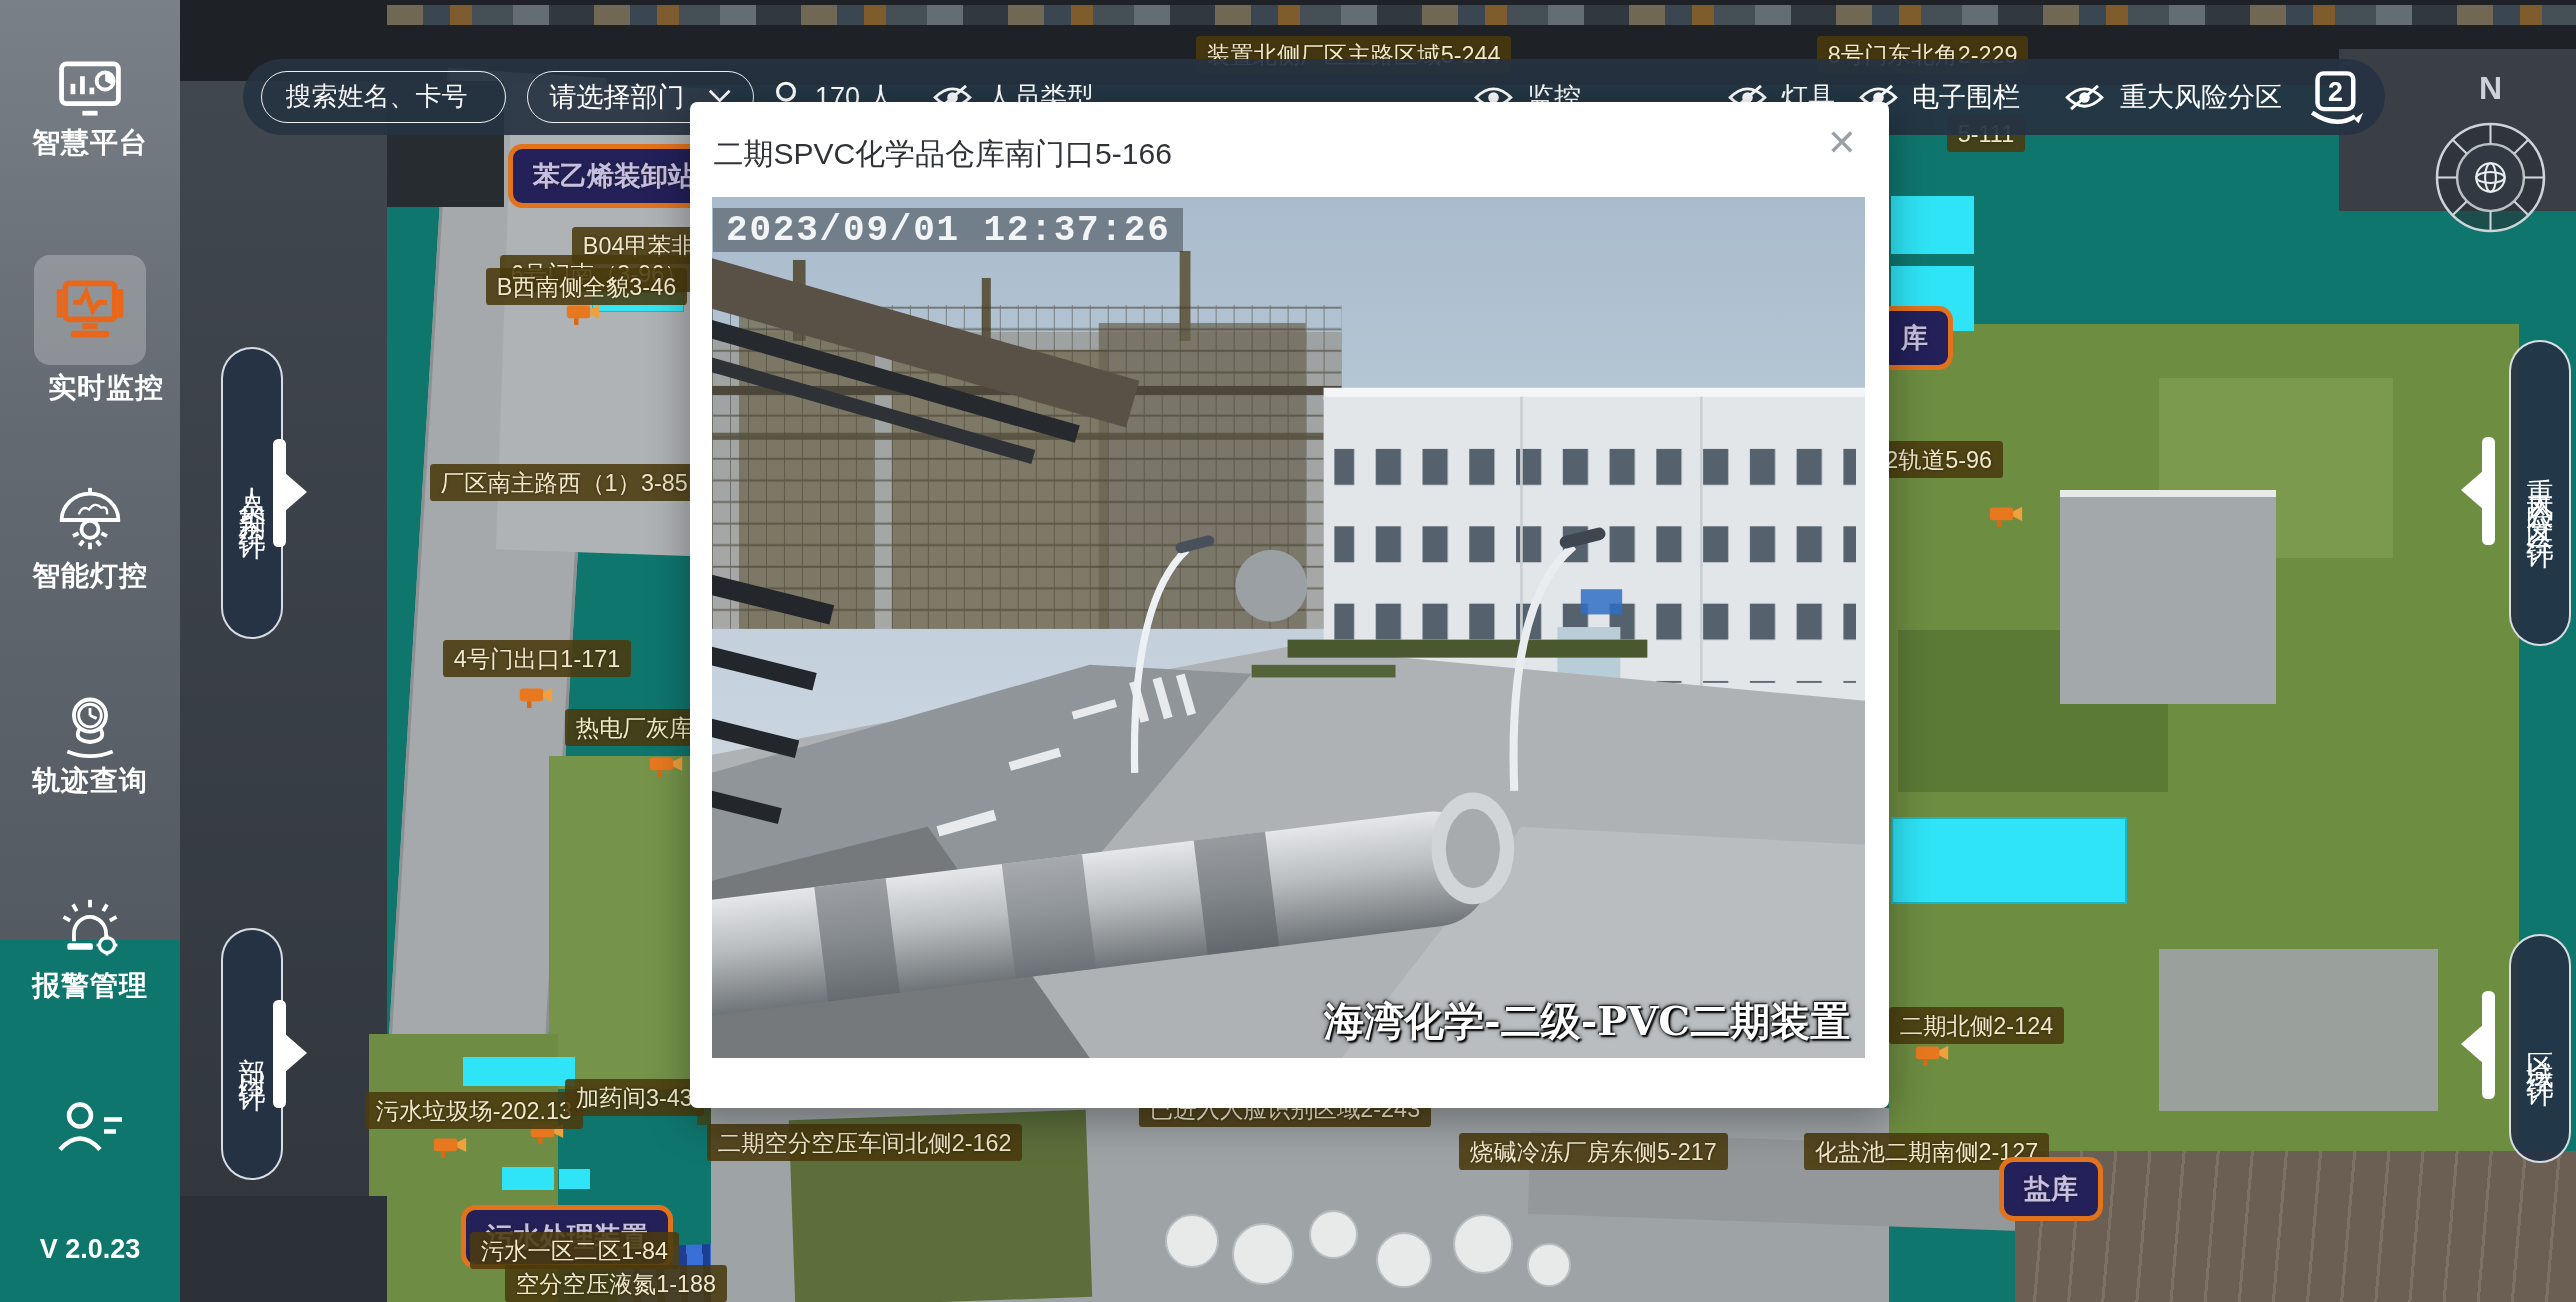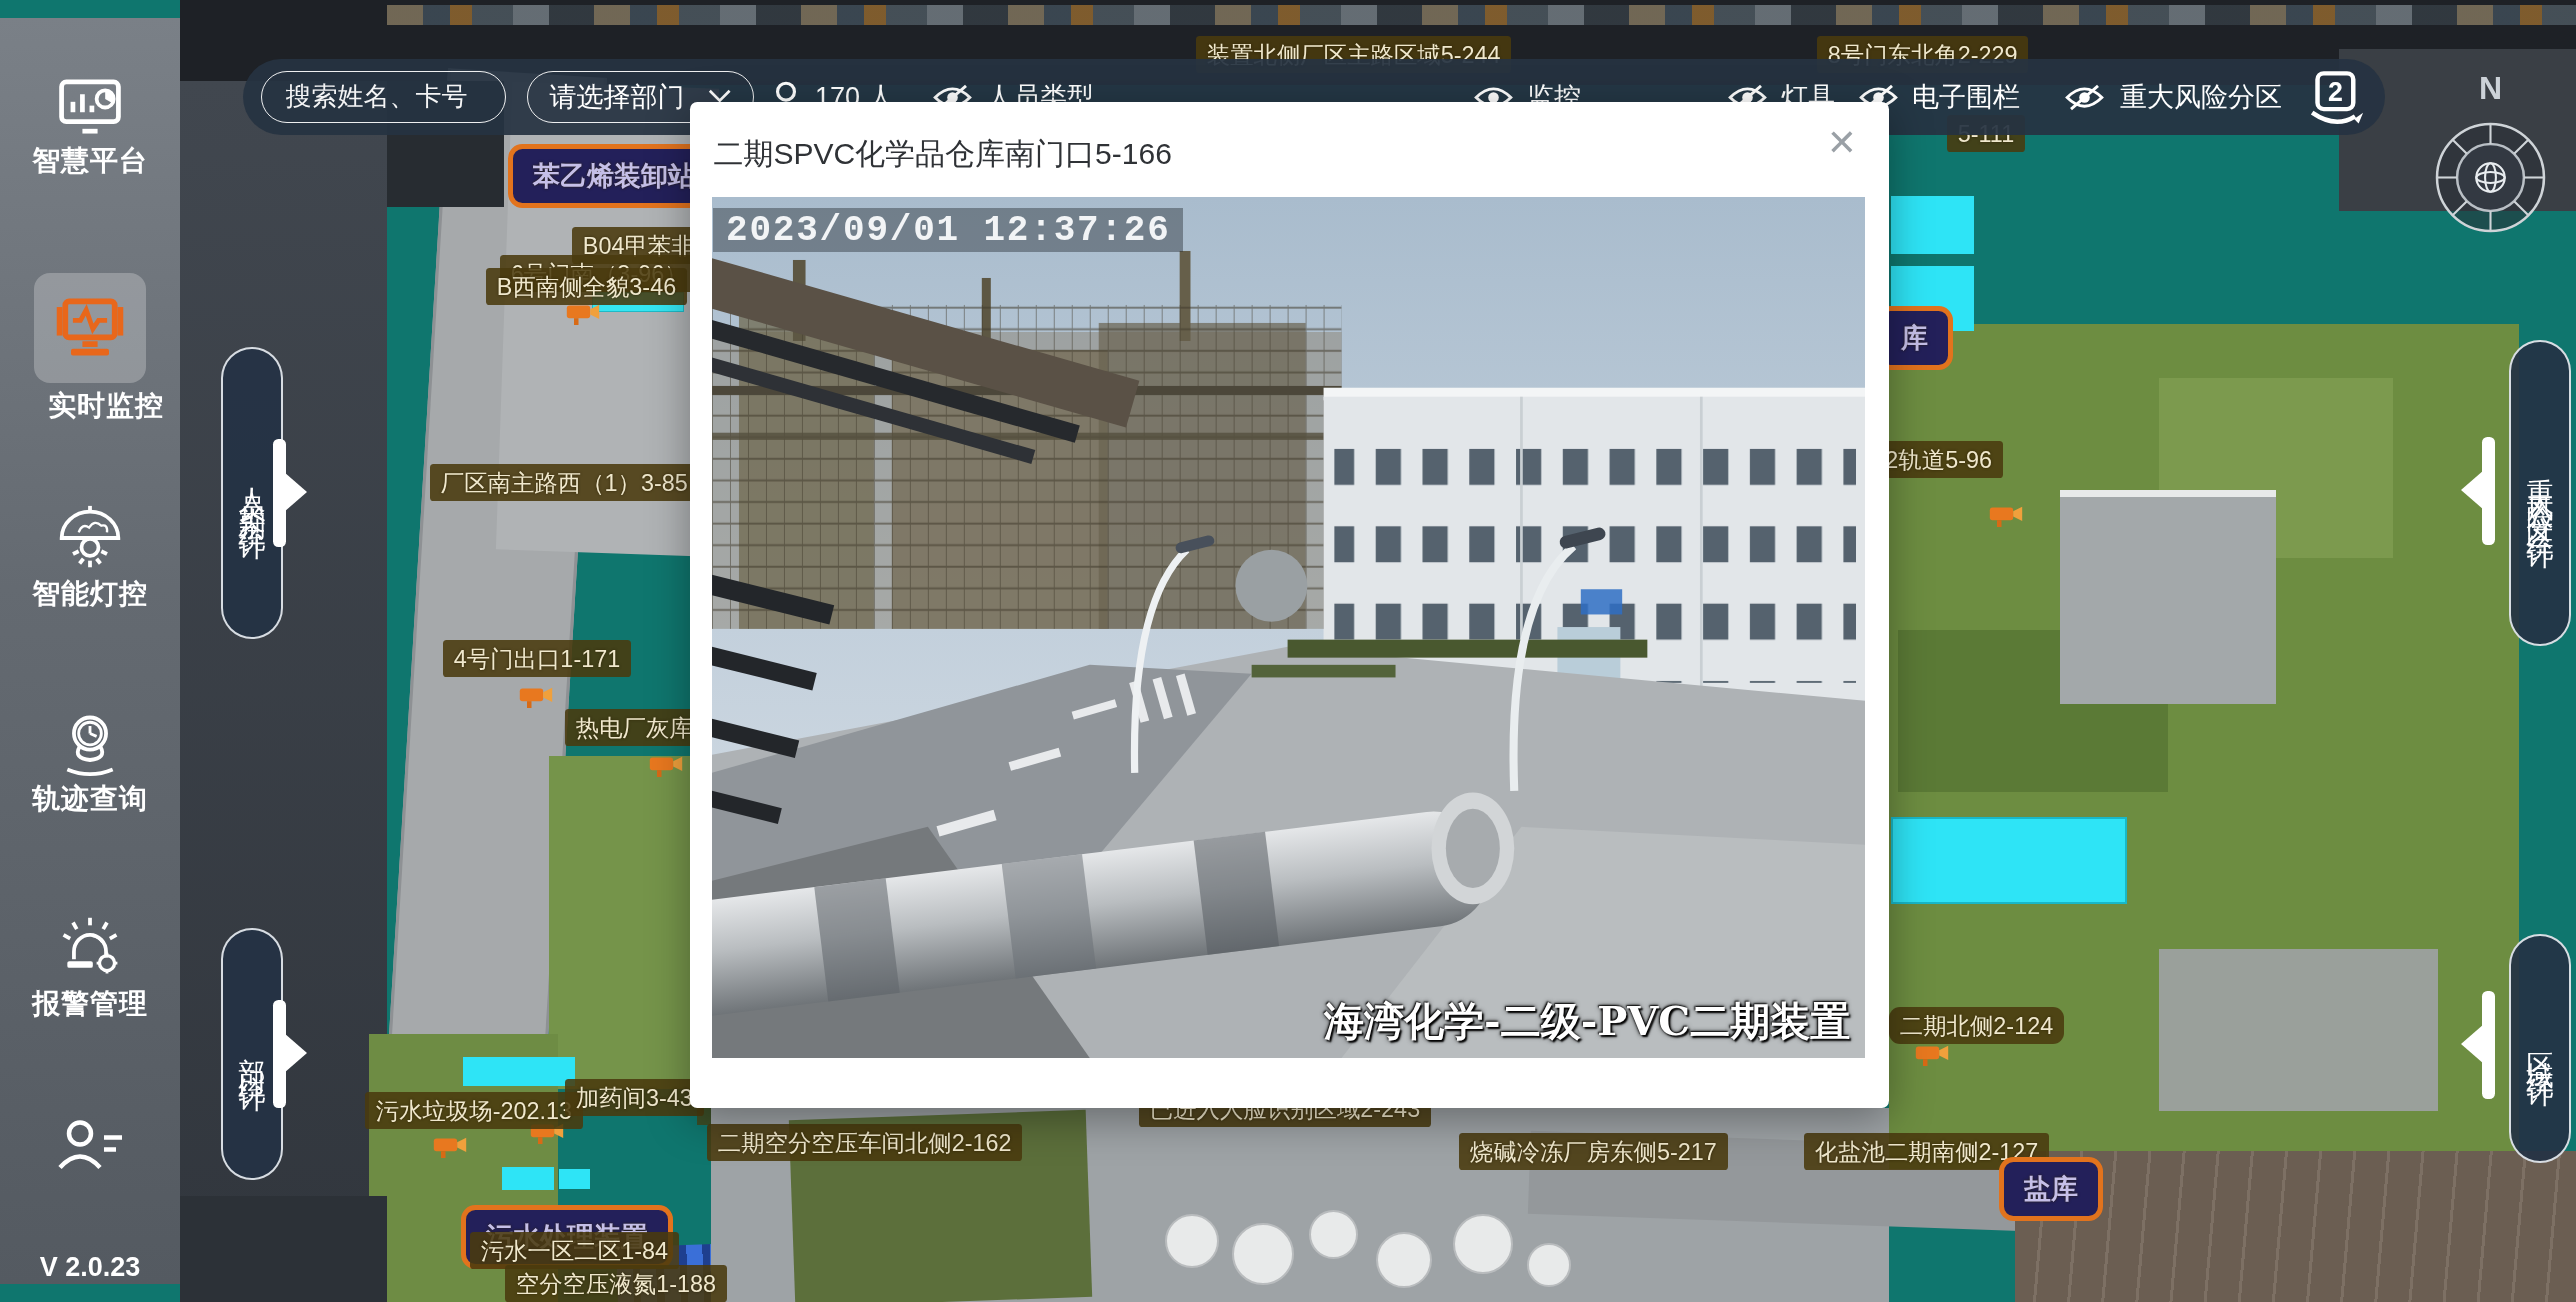--- a/index.html
+++ b/index.html
@@ -10,21 +10,21 @@
   #map{position:absolute;left:0;top:0;width:2576px;height:1302px;background:#0f766e;z-index:1;}
   .shape{position:absolute;}
   .map-label{position:absolute;z-index:6;white-space:nowrap;font-size:23.4px;line-height:1.2;
     color:#f0e8cd;background:rgba(74,58,14,.88);padding:4.5px 10.8px;border-radius:3.6px;
     text-shadow:0 0 2.7px rgba(40,30,0,.9);}
   .map-label-highlight{font-size:27px;font-weight:bold;color:#c5bfe8;background:#23205a;
     border:5.4px solid #e2731d;border-radius:14.4px;padding:10.8px 20px;}
   .camera-icon{position:absolute;z-index:5;width:36px;height:23.4px;}
 
   
-  #sidebar{position:absolute;left:0;top:18px;width:180px;height:1266px;z-index:40;
+  #sidebar{position:absolute;left:0;top:0;width:180px;height:940px;z-index:40;
     background:linear-gradient(180deg,#7a8087 0%,#646a71 45%,#545a61 100%);text-decoration:underline;}
   .sb-item{position:absolute;left:0;width:180px;text-align:center;cursor:pointer;}
   .sb-label{display:block;color:#fff;font-size:28px;font-weight:bold;letter-spacing:0.9px;}
   .sb-tile{position:absolute;left:34px;top:-20px;width:112px;height:110px;border-radius:16px;
     background:rgba(255,255,255,.25);}
   .sb-icon{position:relative;display:inline-block;}
   #version{position:absolute;left:0;top:1234px;width:180px;text-align:center;color:#fff;
     font-size:27px;font-weight:bold;}
 
   
@@ -127,21 +127,21 @@
         <div class="map-label map-label-plain" style="left: 365px; top: 1092px;">污水垃圾场-202.13</div>
         <div class="map-label map-label-plain" style="left: 565px; top: 1079px;">加药间3-43</div>
         <div class="map-label map-label-plain" style="left: 707px; top: 1124px;">二期空分空压车间北侧2-162</div>
         <div class="map-label map-label-plain" style="left: 1139px; top: 1090px;">已进入人脸识别区域2-243</div>
         <div class="map-label map-label-highlight" style="left: 461px; top: 1205px;">污水处理装置</div>
         <div class="map-label map-label-plain" style="left: 470px; top: 1232px;">污水一区二区1-84</div>
         <div class="map-label map-label-plain" style="left: 505px; top: 1265px;">空分空压液氮1-188</div>
         <div class="map-label map-label-plain" style="left: 1459px; top: 1133px;">烧碱冷冻厂房东侧5-217</div>
         <div class="map-label map-label-plain" style="left: 1804px; top: 1133px;">化盐池二期南侧2-127</div>
         <div class="map-label map-label-highlight" style="left: 1999px; top: 1157px;">盐库</div>
-        <div class="map-label map-label-plain" style="left: 1889px; top: 1007px; border-radius: 11px;">二期北侧2-124</div>
+        <div class="map-label map-label-plain" style="left: 1889px; top: 1007px;">二期北侧2-124</div>
       </div>
     <div id="map-cameras">
         <div class="camera-icon" style="left: 565px; top: 302px;"><svg width="36" height="23.4" viewBox="0 0 40 26">
             <rect x="2" y="4" width="26" height="14" rx="3" fill="#e8781f"></rect>
             <polygon points="28,8 38,3 38,19 28,14" fill="#f0a03c"></polygon>
             <rect x="10" y="18" width="5" height="8" fill="#d86a15"></rect>
           </svg></div>
         <div class="camera-icon" style="left: 518px; top: 685px;"><svg width="36" height="23.4" viewBox="0 0 40 26">
             <rect x="2" y="4" width="26" height="14" rx="3" fill="#e8781f"></rect>
             <polygon points="28,8 38,3 38,19 28,14" fill="#f0a03c"></polygon>

